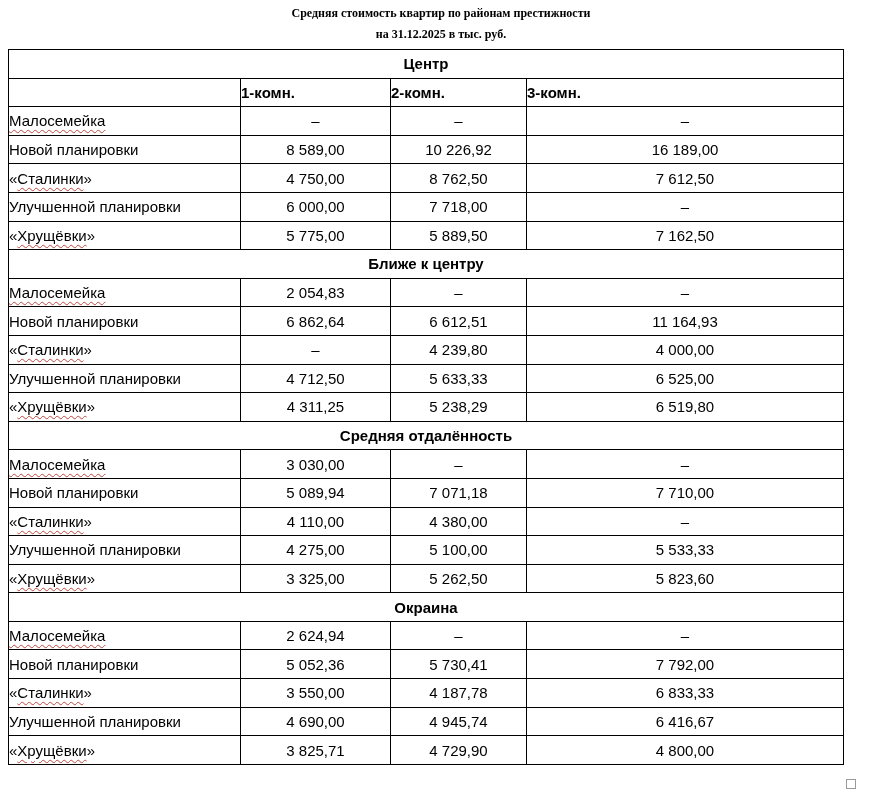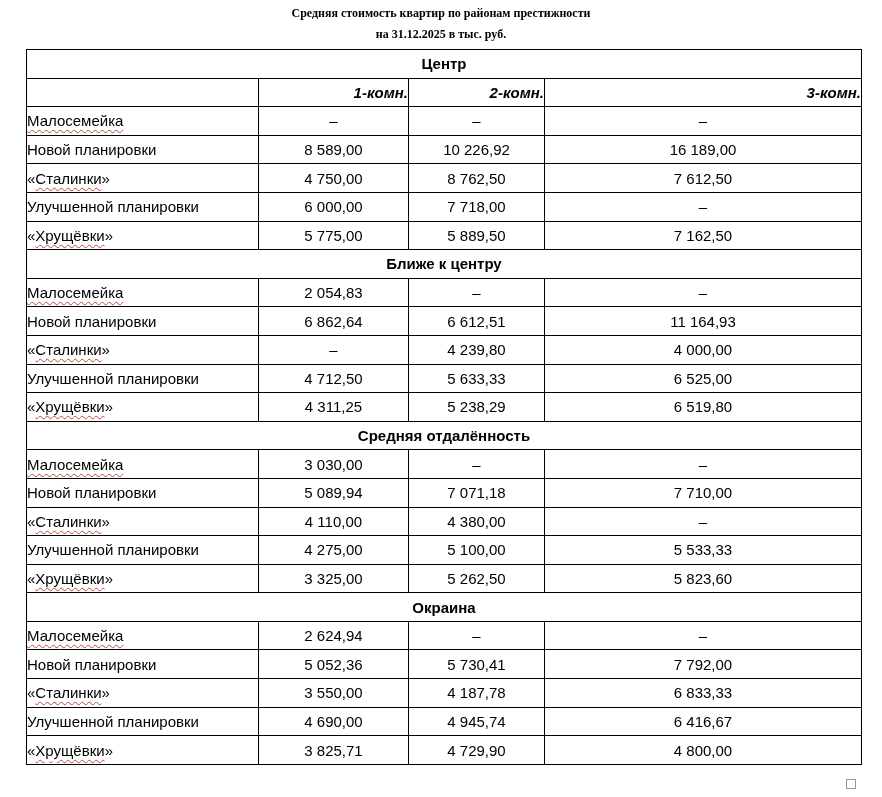--- a/index.html
+++ b/index.html
@@ -13,32 +13,32 @@
     font-family:"Liberation Sans",sans-serif;
     color:#000;position:relative;overflow:hidden;
   }
   .doc-title{
     font-family:"Liberation Serif",serif;
     font-weight:bold;font-size:12px;line-height:20.5px;
     text-align:center;padding-top:3px;
   }
   table.price-table{
     border-collapse:collapse;table-layout:fixed;
-    margin:5px 0 0 26px;width:835px;
+    margin:5px 0 0 8px;width:835px;
   }
   table.price-table td{
     border:1.5px solid var(--border-color);
     height:27.6px;font-size:15px;padding:0;
     overflow:hidden;white-space:nowrap;
   }
   td.section-header{
     text-align:center;font-weight:bold;font-size:15.5px;
   }
   td.col-header{
-    text-align:right;font-weight:bold;font-style:italic;font-size:15px;
+    text-align:left;font-weight:bold;font-size:15px;
   }
   td.label-cell{padding-left:9px;}
   td.value-cell{text-align:center;}
   .squiggle{
     text-decoration-line:underline;
     text-decoration-style:wavy;
     text-decoration-color:var(--squiggle-color);
     text-decoration-thickness:1px;
     text-underline-offset:3px;
   }

